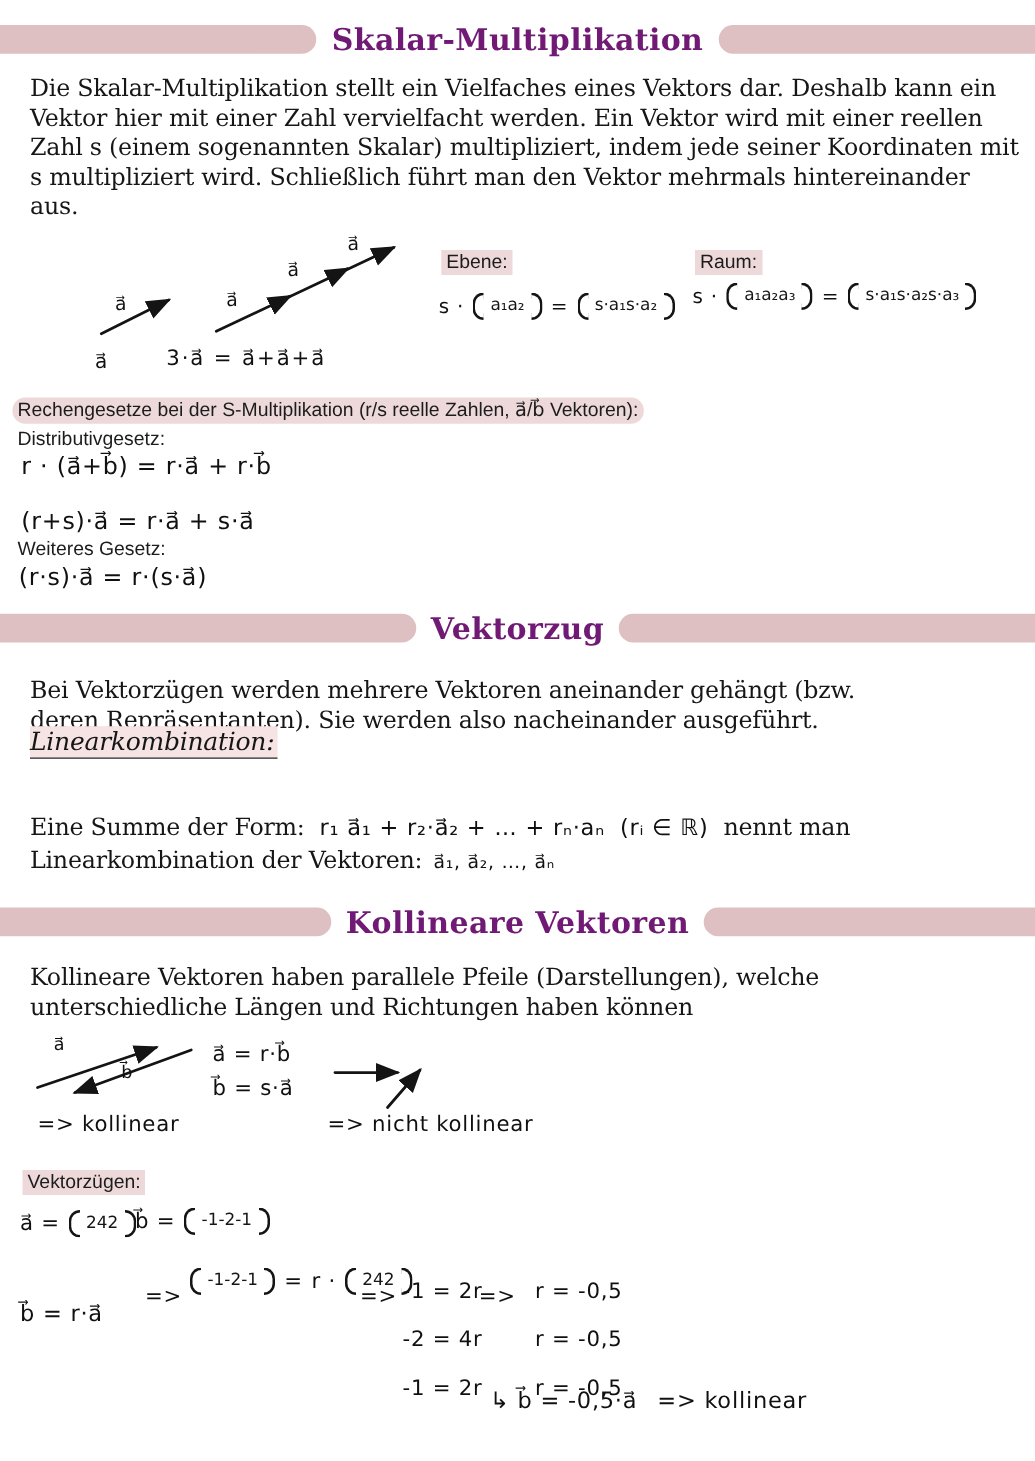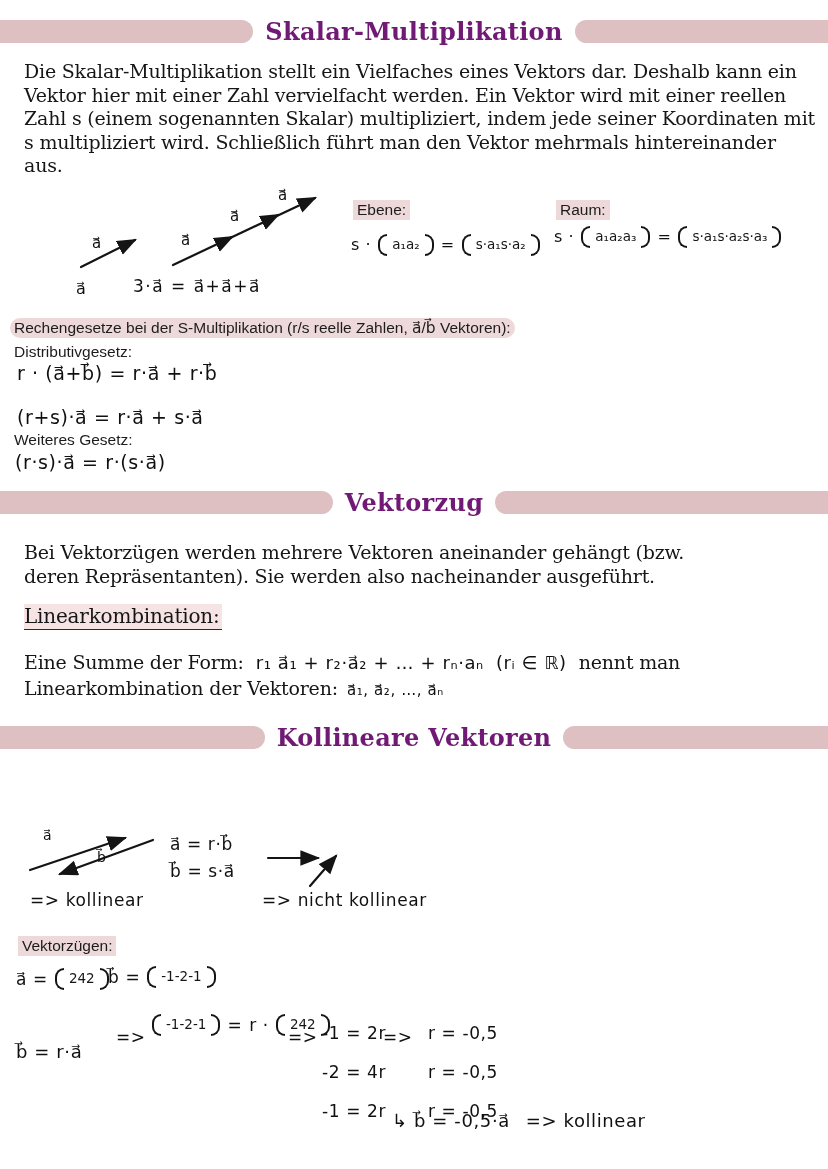--- a/index.html
+++ b/index.html
@@ -131,39 +131,40 @@
   <div class="hand f19 abs" style="left:15px;top:451px;">(r·s)·a⃗ = r·(s·a⃗)</div>
 
   <div class="banner" style="top:487px;">
     <div class="pill left"></div>
     <div class="title">Vektorzug</div>
     <div class="pill right"></div>
   </div>
 
   <p class="para abs" style="left:24px;top:541px;width:690px;">Bei Vektorzügen werden mehrere Vektoren aneinander gehängt (bzw. deren Repräsentanten). Sie werden also nacheinander ausgeführt.</p>
 
-  <span class="heading-underline abs" style="left:24px;top:604px;">Linearkombination:</span>
+  <span class="heading-underline abs" style="left:24px;top:581px;font-style:italic;">Linearkombination:</span>
 
   <div class="abs" style="left:24px;top:651px;display:flex;align-items:baseline;gap:12px;white-space:nowrap;">
     <span class="serif19">Eine Summe der Form:</span>
     <span class="hand f18">r₁ a⃗₁ + r₂·a⃗₂ + … + rₙ·aₙ</span>
     <span class="hand f18">(rᵢ ∈ ℝ)</span>
     <span class="serif19">nennt man</span>
   </div>
   <div class="abs" style="left:24px;top:677px;display:flex;align-items:baseline;gap:9px;white-space:nowrap;">
     <span class="serif19">Linearkombination der Vektoren:</span>
     <span class="hand f15">a⃗₁, a⃗₂, …, a⃗ₙ</span>
   </div>
 
   <div class="banner" style="top:722px;">
     <div class="pill left"></div>
     <div class="title">Kollineare Vektoren</div>
     <div class="pill right"></div>
   </div>
 
+  <p class="para abs" style="left:24px;top:771px;width:700px;">Kollineare Vektoren haben parallele Pfeile (Darstellungen), welche unterschiedliche Längen und Richtungen haben können</p>
 
   <svg class="abs" style="left:18px;top:826px;" width="150" height="62" viewBox="0 0 150 62">
     <defs>
       <marker id="ah2" markerWidth="11" markerHeight="9" refX="8" refY="3.5" orient="auto">
         <polygon points="0 0, 9 3.5, 0 7" fill="#141414"></polygon>
       </marker>
     </defs>
     <line x1="12" y1="44" x2="107" y2="12" marker-end="url(#ah2)"></line>
     <line x1="135" y1="14" x2="42" y2="48" marker-end="url(#ah2)"></line>
     <text x="25" y="14" class="svghand" font-size="14">a⃗</text>

